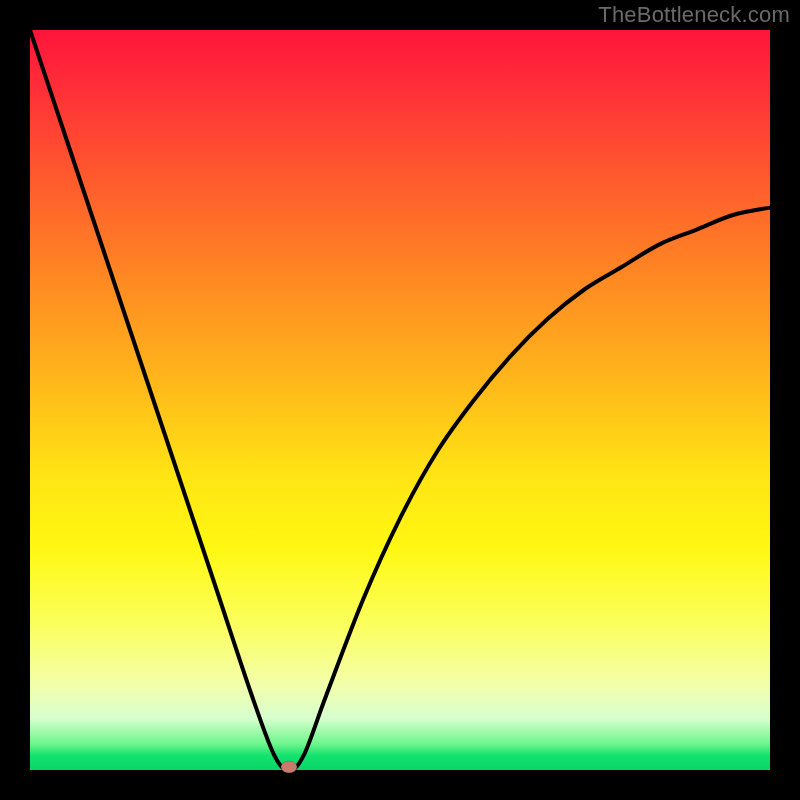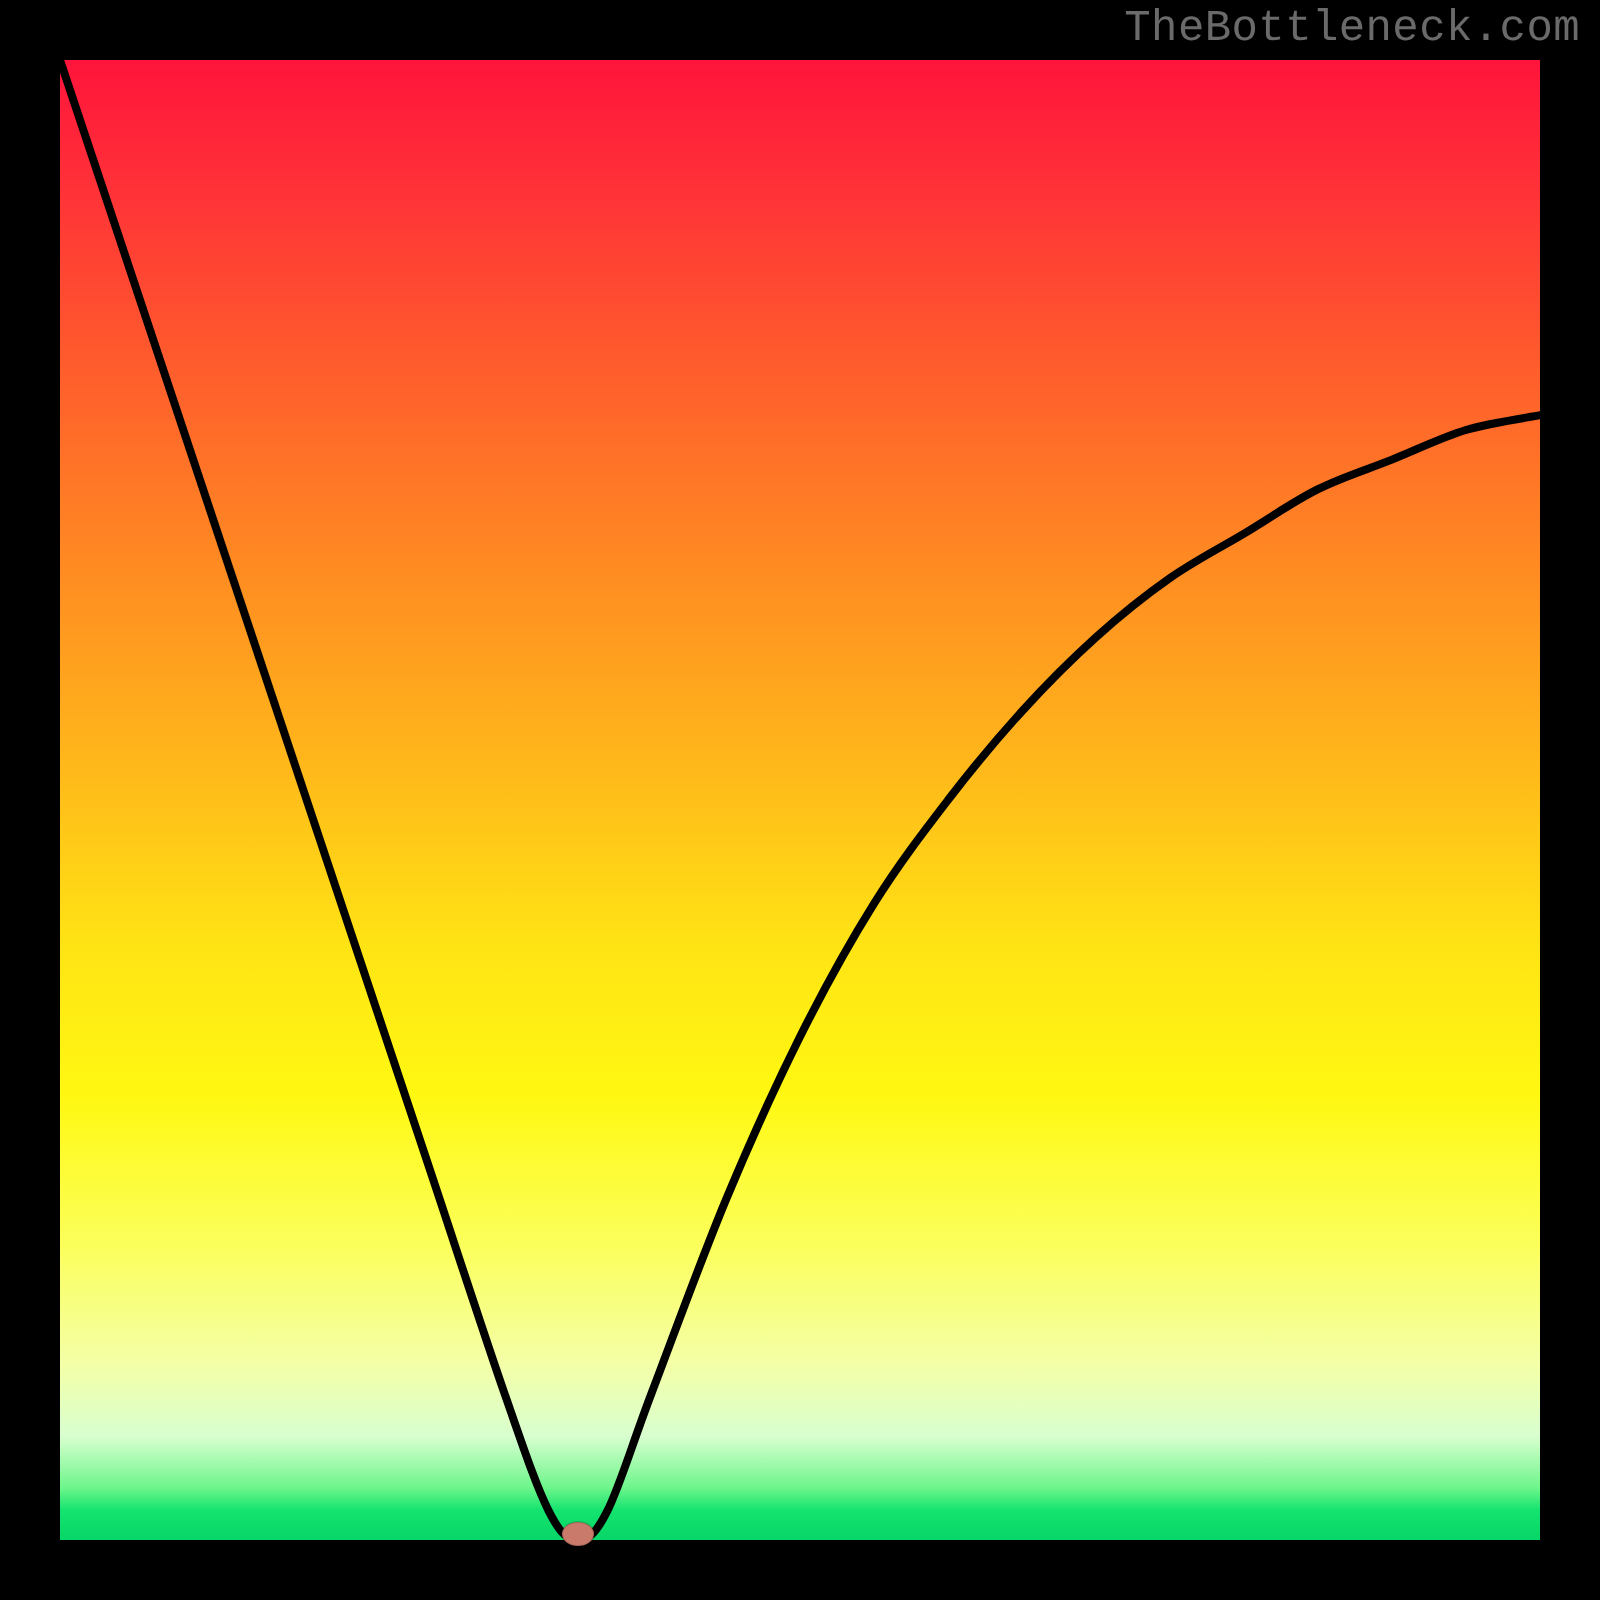--- a/index.html
+++ b/index.html
@@ -9,21 +9,20 @@
     height: 800px;
     background: #000;
     font-family: Arial, Helvetica, sans-serif;
     overflow: hidden;
   }
   .frame {
     position: relative;
     width: 800px;
     height: 800px;
     background: #000;
-    font-family: Liberation Mono, monospace;
   }
   .watermark {
     position: absolute;
     top: 2px;
     right: 10px;
     color: #6a6a6a;
     font-size: 22px;
     font-weight: 400;
     letter-spacing: 0.2px;
     user-select: none;

